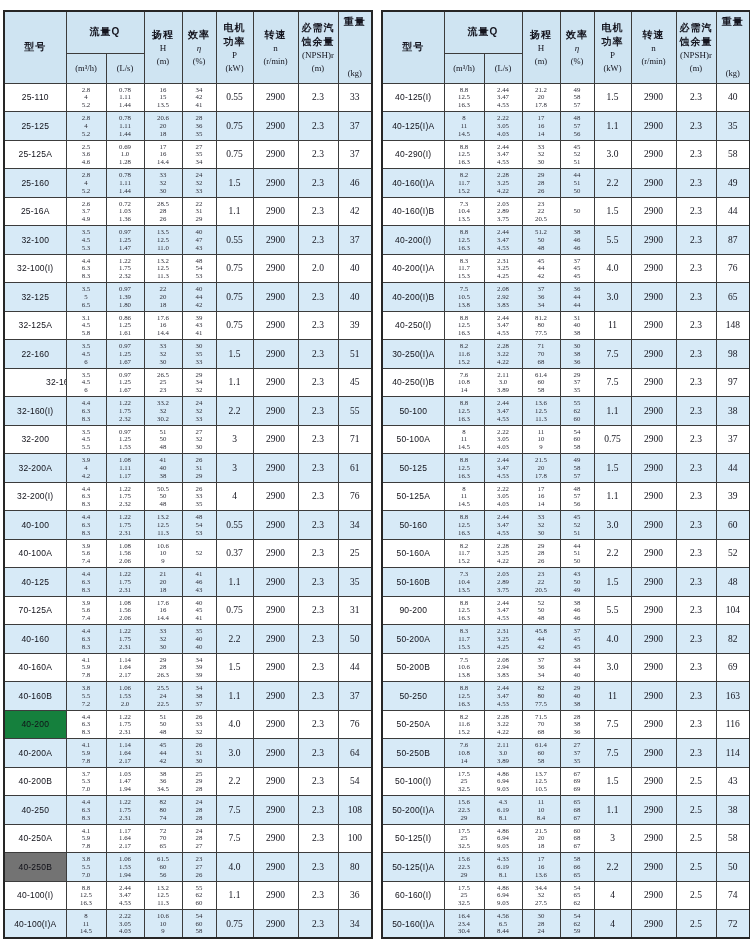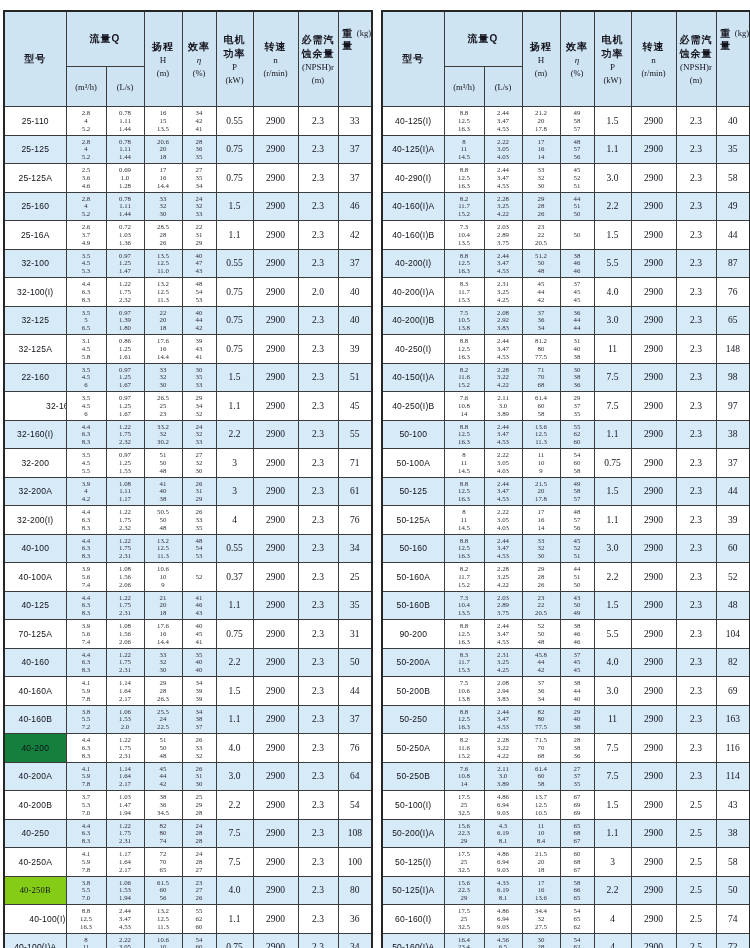--- a/index.html
+++ b/index.html
@@ -8,21 +8,21 @@
   .tables{display:flex;gap:8px;align-items:flex-start;}
   table.spec{border-collapse:collapse;table-layout:fixed;width:368px;}
   table.spec td, table.spec th{border:1px solid #3c3c3c;padding:0;text-align:center;vertical-align:middle;overflow:hidden;}
   table.spec{border:2px solid #262626;}
   thead th{background:#cfe4f2;font-weight:normal;}
   .hdr-cn{font-size:10px;font-weight:bold;line-height:12px;color:#14141e;letter-spacing:1px;}
   .hdr-sym{font-size:9px;line-height:11px;color:#14141e;font-family:"Liberation Serif","DejaVu Serif",serif;}
   .hdr-unit{font-size:8.5px;line-height:10px;color:#14141e;font-family:"Liberation Serif","DejaVu Serif",serif;}
   .hdr-eta{font-style:italic;}
   .hdr-stack{display:flex;flex-direction:column;justify-content:center;gap:2px;height:100%;}
-  .hdr-between{display:flex;flex-direction:row;justify-content:space-between;height:62px;padding:16px 0;}
+  .hdr-between{display:flex;flex-direction:column;justify-content:space-between;height:62px;padding:4px 0;}
   tr.h1{height:42px;} tr.h2{height:30px;}
   tbody tr{height:28.5px;}
   tbody tr.alt td{background:#d7eaf7;}
   tbody tr.plain td{background:#ffffff;}
   td.model{text-align:left;padding-left:4px;font-size:8.5px;letter-spacing:0.2px;color:#101018;white-space:nowrap;}
   .stack3{font-size:6.8px;line-height:7.6px;color:#2e2e38;font-family:"Liberation Serif","DejaVu Serif",serif;}
   .single{font-size:9.5px;color:#14141e;font-family:"Liberation Serif","DejaVu Serif",serif;}
 </style>
 </head>
 <body>
@@ -824,21 +824,21 @@
               <div class="stack3">24</div>
               <div class="stack3">28</div>
               <div class="stack3">27</div>
             </td>
             <td class="single" style="background: rgb(255, 255, 255); border-color: rgb(60, 60, 60);">7.5</td>
             <td class="single" style="background: rgb(255, 255, 255); border-color: rgb(60, 60, 60);">2900</td>
             <td class="single" style="background: rgb(255, 255, 255); border-color: rgb(60, 60, 60);">2.3</td>
             <td class="single" style="background: rgb(255, 255, 255); border-color: rgb(60, 60, 60);">100</td>
           </tr>
           <tr class="alt">
-            <td class="model" style="background: #84cc16; border-color: rgb(60, 60, 60); font-family: Liberation Serif, serif;">40-250B</td>
+            <td class="model" style="background: #737373; border-color: rgb(60, 60, 60);">40-250B</td>
             <td style="background: rgb(215, 234, 247); border-color: rgb(60, 60, 60);">
               <div class="stack3">3.8</div>
               <div class="stack3">5.5</div>
               <div class="stack3">7.0</div>
             </td>
             <td style="background: rgb(215, 234, 247); border-color: rgb(60, 60, 60);">
               <div class="stack3">1.06</div>
               <div class="stack3">1.53</div>
               <div class="stack3">1.94</div>
             </td>
@@ -851,21 +851,21 @@
               <div class="stack3">23</div>
               <div class="stack3">27</div>
               <div class="stack3">26</div>
             </td>
             <td class="single" style="background: rgb(215, 234, 247); border-color: rgb(60, 60, 60);">4.0</td>
             <td class="single" style="background: rgb(215, 234, 247); border-color: rgb(60, 60, 60);">2900</td>
             <td class="single" style="background: rgb(215, 234, 247); border-color: rgb(60, 60, 60);">2.3</td>
             <td class="single" style="background: rgb(215, 234, 247); border-color: rgb(60, 60, 60);">80</td>
           </tr>
           <tr class="plain">
-            <td class="model" style="background: rgb(255, 255, 255); border-color: rgb(60, 60, 60); text-align: right;">40-100(I)</td>
+            <td class="model" style="background: rgb(255, 255, 255); border-color: rgb(60, 60, 60);">40-100(I)</td>
             <td style="background: rgb(255, 255, 255); border-color: rgb(60, 60, 60);">
               <div class="stack3">8.8</div>
               <div class="stack3">12.5</div>
               <div class="stack3">16.3</div>
             </td>
             <td style="background: rgb(255, 255, 255); border-color: rgb(60, 60, 60);">
               <div class="stack3">2.44</div>
               <div class="stack3">3.47</div>
               <div class="stack3">4.53</div>
             </td>
@@ -1222,21 +1222,21 @@
               <div class="stack3">31</div>
               <div class="stack3">40</div>
               <div class="stack3">38</div>
             </td>
             <td class="single" style="background: rgb(255, 255, 255); border-color: rgb(60, 60, 60);">11</td>
             <td class="single" style="background: rgb(255, 255, 255); border-color: rgb(60, 60, 60);">2900</td>
             <td class="single" style="background: rgb(255, 255, 255); border-color: rgb(60, 60, 60);">2.3</td>
             <td class="single" style="background: rgb(255, 255, 255); border-color: rgb(60, 60, 60);">148</td>
           </tr>
           <tr class="alt">
-            <td class="model" style="background: rgb(215, 234, 247); border-color: rgb(60, 60, 60);">40-150(I)A</td>
+            <td class="model" style="background: rgb(215, 234, 247); border-color: rgb(60, 60, 60);">30-250(I)A</td>
             <td style="background: rgb(215, 234, 247); border-color: rgb(60, 60, 60);">
               <div class="stack3">8.2</div>
               <div class="stack3">11.6</div>
               <div class="stack3">15.2</div>
             </td>
             <td style="background: rgb(215, 234, 247); border-color: rgb(60, 60, 60);">
               <div class="stack3">2.28</div>
               <div class="stack3">3.22</div>
               <div class="stack3">4.22</div>
             </td>

